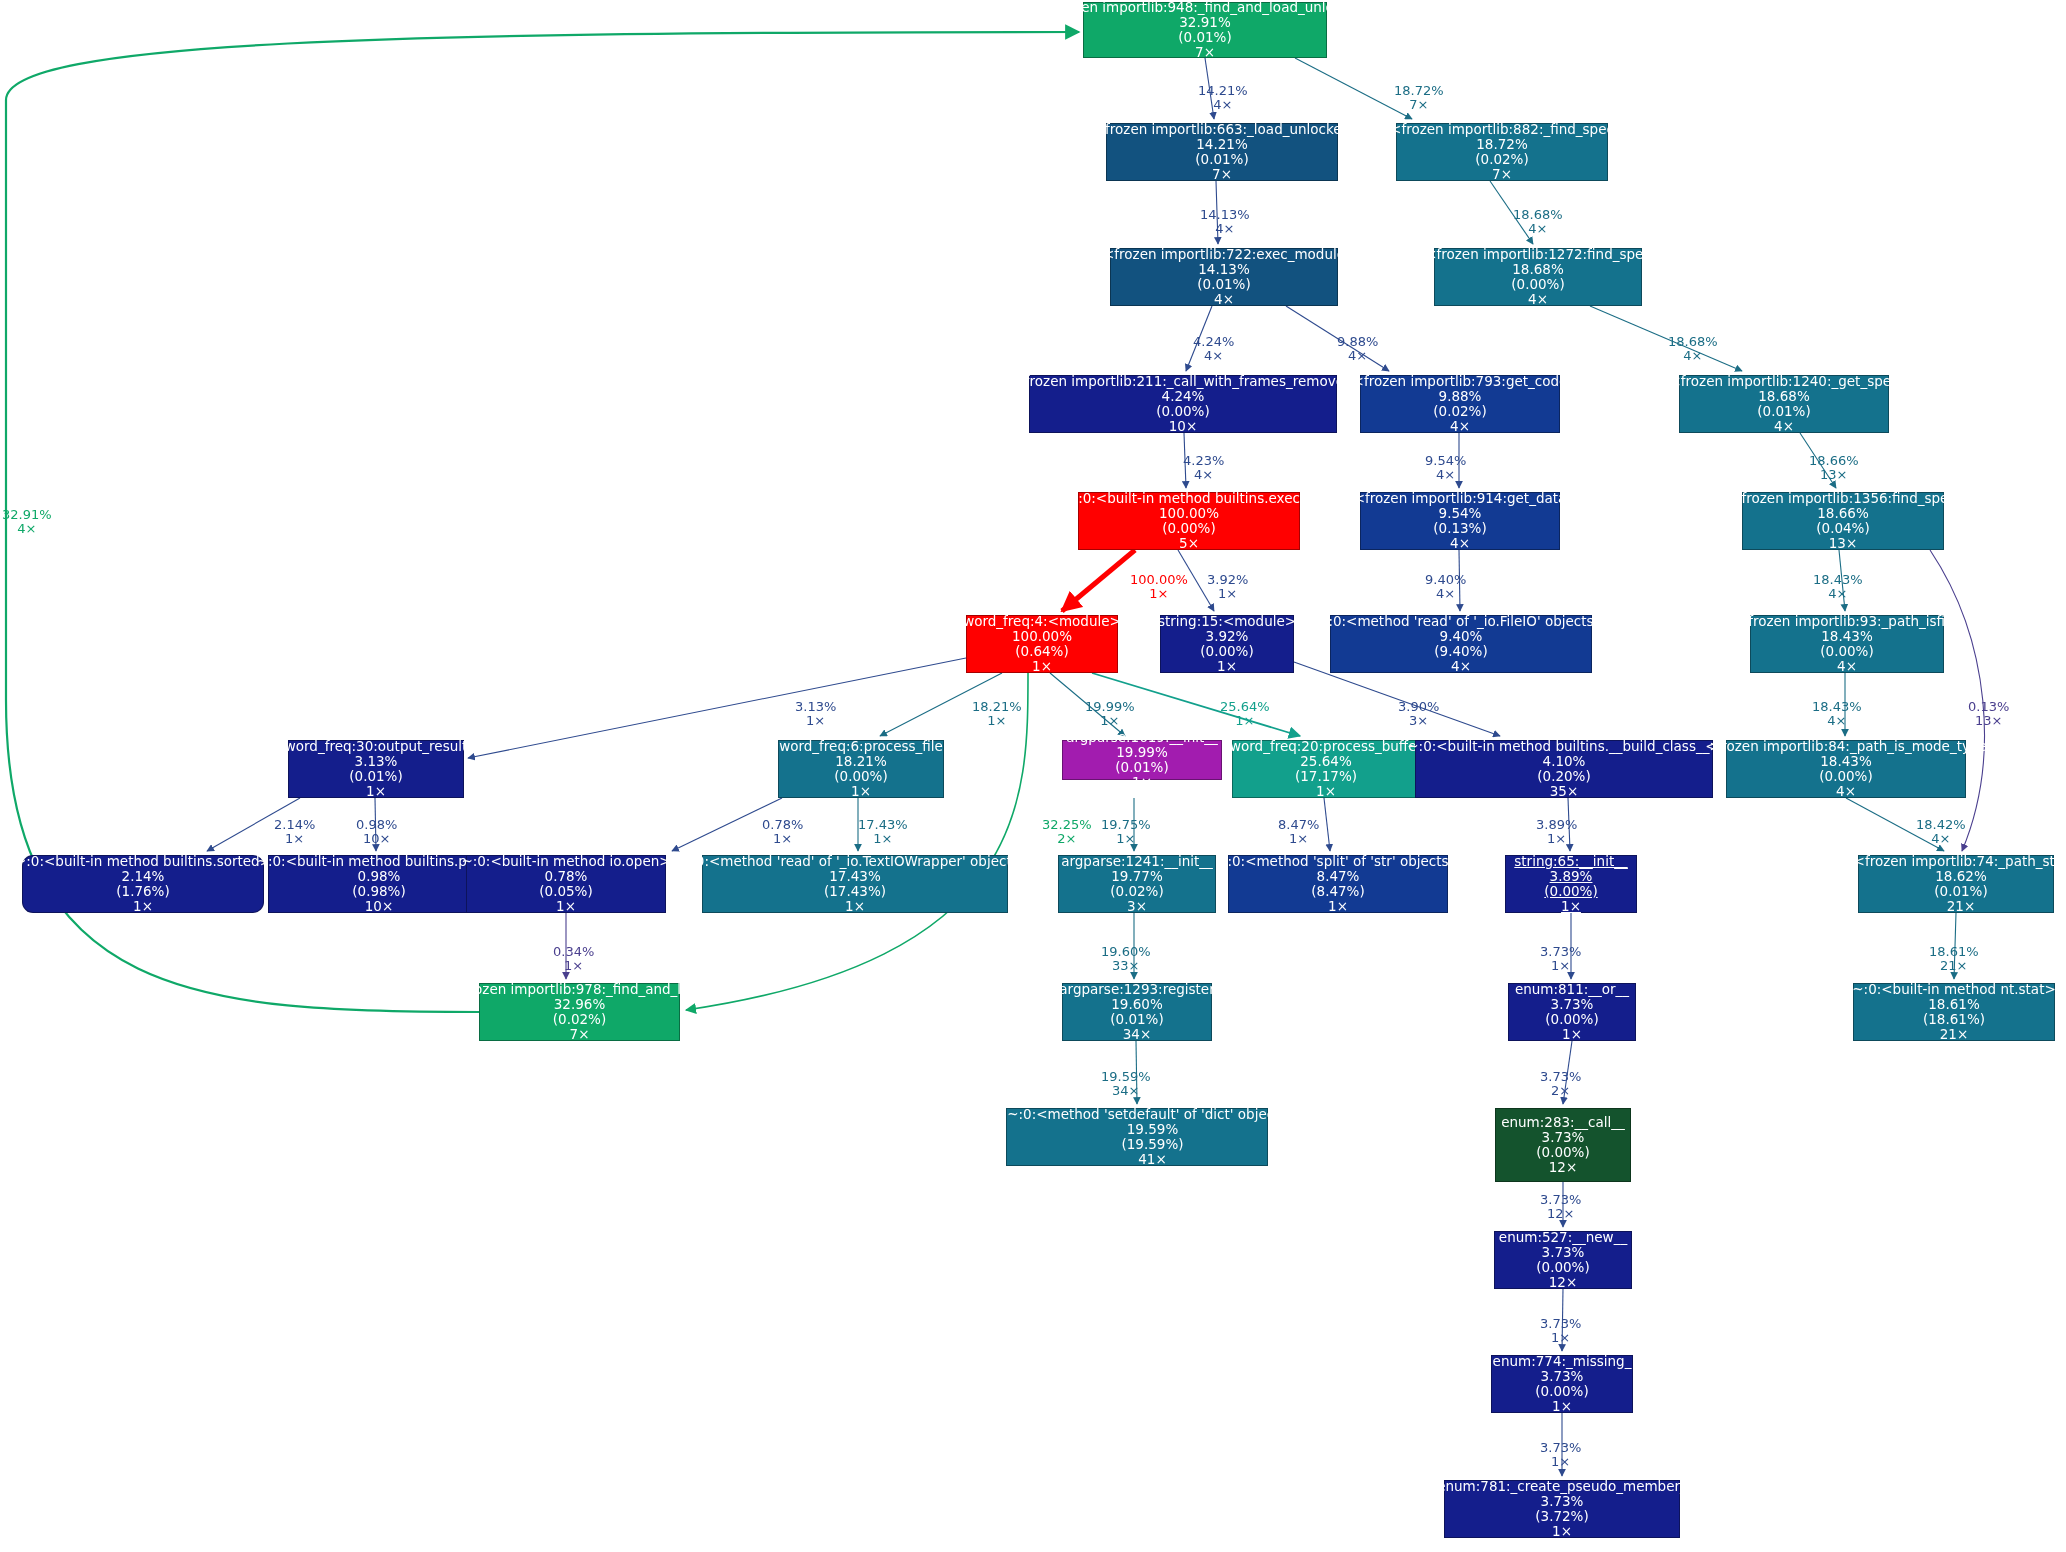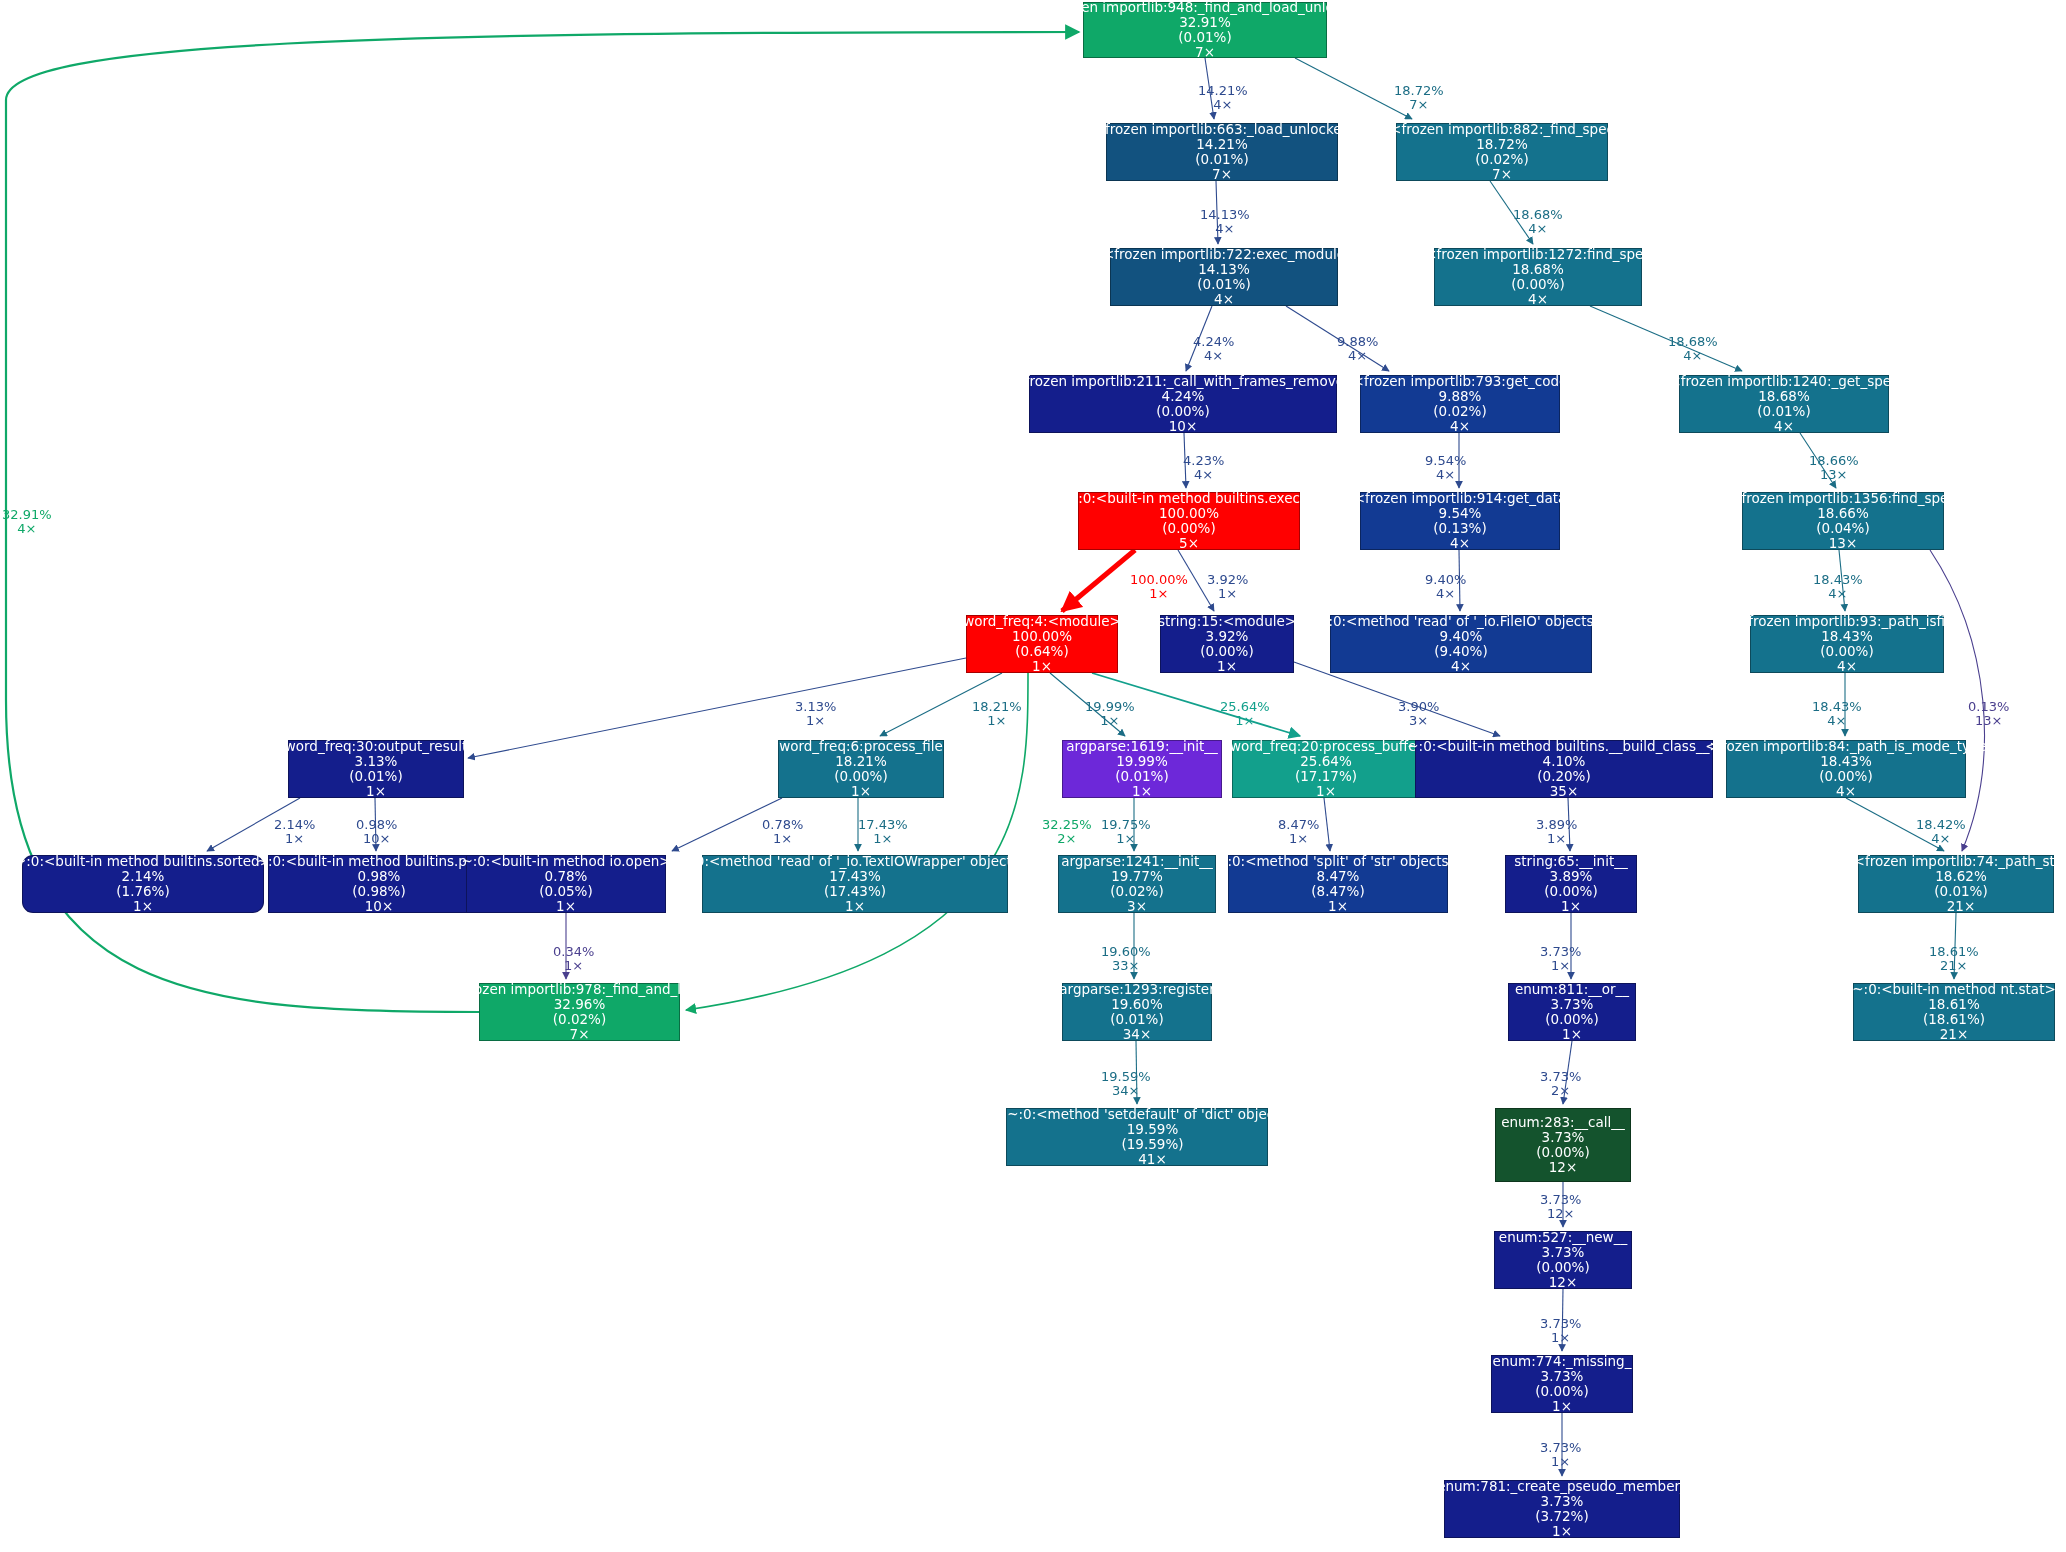--- a/index.html
+++ b/index.html
@@ -219,21 +219,21 @@
         <span class="ntotal">3.13%</span>
         <span class="nself">(0.01%)</span>
         <span class="ncalls">1×</span>
       </div>
       <div class="node" style="left: 778px; top: 740px; width: 166px; height: 58px; background: rgb(20, 114, 141);">
         <span class="nlabel">word_freq:6:process_file</span>
         <span class="ntotal">18.21%</span>
         <span class="nself">(0.00%)</span>
         <span class="ncalls">1×</span>
       </div>
-      <div class="node" style="left: 1062px; top: 740px; width: 160px; height: 58px; background: #6d28d9; justify-content: center;">
+      <div class="node" style="left: 1062px; top: 740px; width: 160px; height: 40px; background: #a21caf; justify-content: center;">
         <span class="nlabel">argparse:1619:__init__</span>
         <span class="ntotal">19.99%</span>
         <span class="nself">(0.01%)</span>
         <span class="ncalls">1×</span>
       </div>
       <div class="node" style="left: 1232px; top: 740px; width: 188px; height: 58px; background: rgb(18, 160, 140);">
         <span class="nlabel">word_freq:20:process_buffer</span>
         <span class="ntotal">25.64%</span>
         <span class="nself">(17.17%)</span>
         <span class="ncalls">1×</span>
@@ -279,21 +279,21 @@
         <span class="ntotal">19.77%</span>
         <span class="nself">(0.02%)</span>
         <span class="ncalls">3×</span>
       </div>
       <div class="node" style="left: 1228px; top: 855px; width: 220px; height: 58px; background: rgb(18, 58, 147);">
         <span class="nlabel">~:0:&lt;method 'split' of 'str' objects&gt;</span>
         <span class="ntotal">8.47%</span>
         <span class="nself">(8.47%)</span>
         <span class="ncalls">1×</span>
       </div>
-      <div class="node" style="left: 1505px; top: 855px; width: 132px; height: 58px; background: rgb(20, 30, 140);">
+      <div class="node" style="left: 1505px; top: 855px; width: 132px; height: 58px; background: rgb(20, 30, 140); text-decoration: underline;">
         <span class="nlabel">string:65:__init__</span>
         <span class="ntotal">3.89%</span>
         <span class="nself">(0.00%)</span>
         <span class="ncalls">1×</span>
       </div>
       <div class="node" style="left: 1858px; top: 855px; width: 196px; height: 58px; background: rgb(20, 114, 141); padding-left: 14px;">
         <span class="nlabel">&lt;frozen importlib:74:_path_stat</span>
         <span class="ntotal">18.62%</span>
         <span class="nself">(0.01%)</span>
         <span class="ncalls">21×</span>

